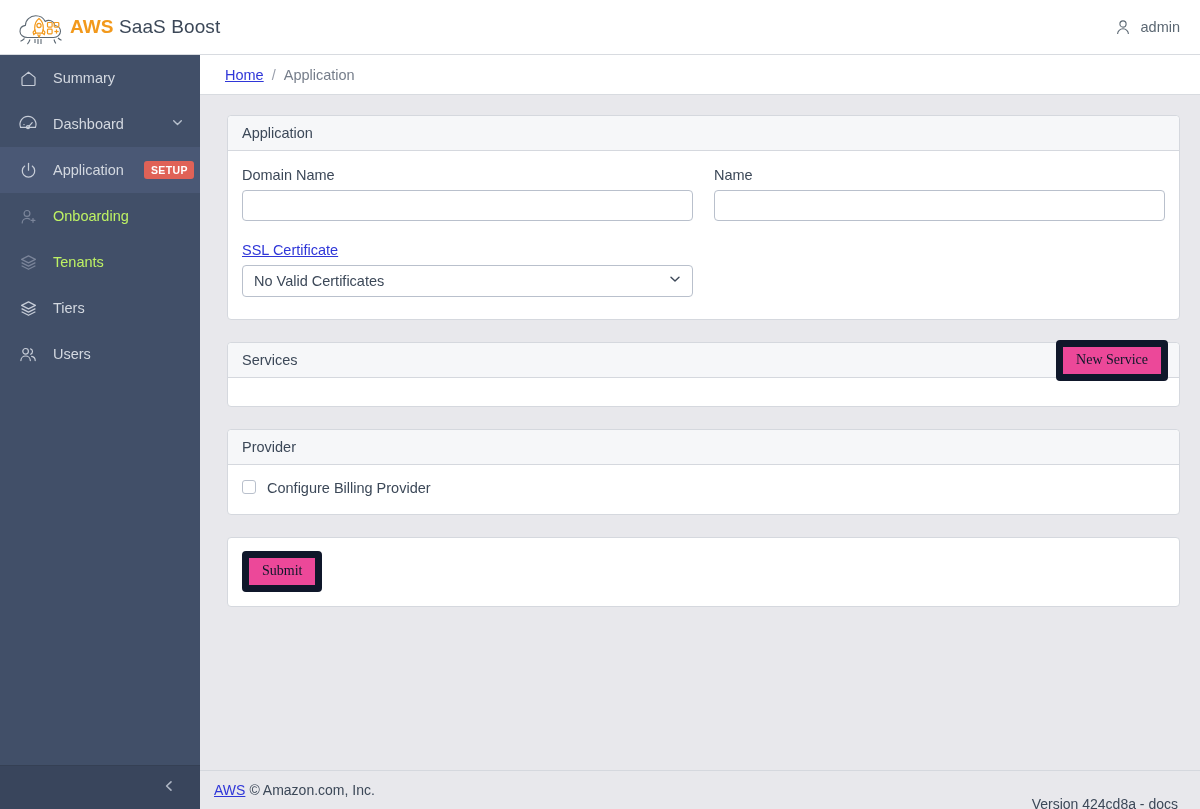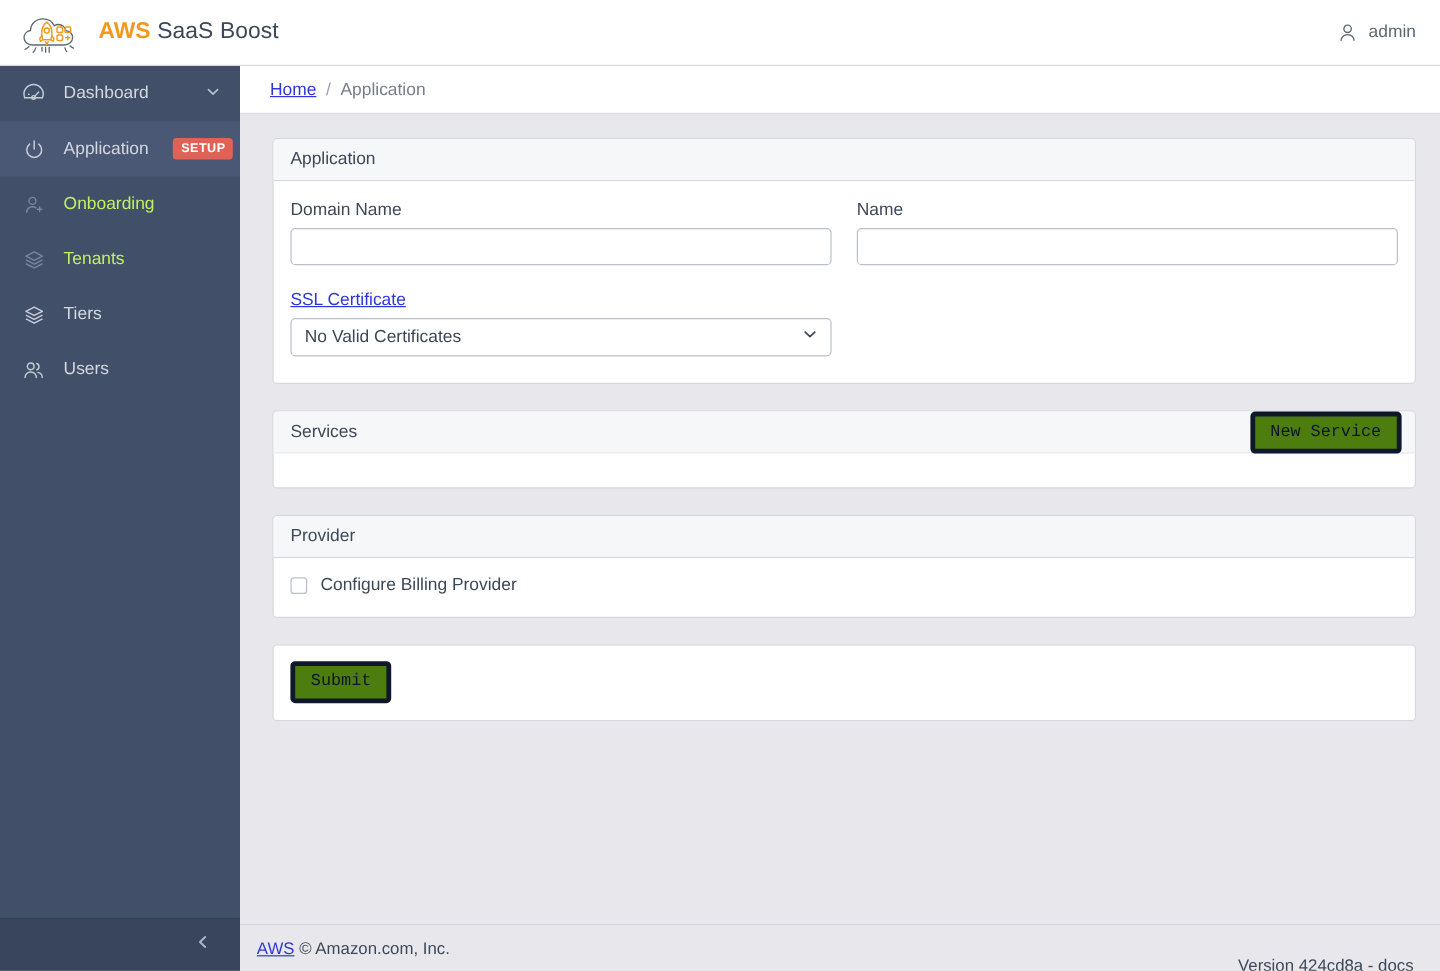--- a/index.html
+++ b/index.html
@@ -27,21 +27,21 @@
     background: #ffffff;
     border-bottom: 1px solid #d8dbe0;
     display: flex;
     align-items: center;
     justify-content: space-between;
     padding: 0 20px 0 14px;
   }
   .brand {
     display: flex;
     align-items: center;
-    gap: 12px;
+    gap: 0;
   }
   .brand-logo { width: 56px; height: 40px; display: block; }
   .brand-text {
     font-size: 19px;
     letter-spacing: .1px;
     white-space: nowrap;
   }
   .brand-text .aws {
     color: #f2991c;
     font-weight: bold;
@@ -230,39 +230,38 @@
   .select-chevron {
     position: absolute;
     right: 11px;
     top: 50%;
     transform: translateY(-50%);
     pointer-events: none;
   }
 
   
   .btn-primary {
-    background: #4d7c0f;
+    background: #ec4899;
     color: #0b1728;
-    border: 4px solid #0f172a;
+    border: 7px solid #0f172a;
     border-radius: 4px;
     font-size: 14px;
-    font-family: Liberation Mono, monospace;
+    font-family: Liberation Serif, serif;
     padding: 6px 13px 7px 13px;
     cursor: pointer;
     line-height: 1;
   }
   .btn-newservice { margin-right: -3px; }
 
   
   .services-body { height: 28px; }
 
   
   .checkbox-row {
     display: flex;
-    align-items: center;
     gap: 11px;
   }
   .cb {
     width: 14px; height: 14px;
     border: 1px solid #b9c0cc;
     border-radius: 3px;
     background: #fff;
     cursor: pointer;
   }
   .cb-label {
@@ -333,20 +332,28 @@
       </svg>
       <span>admin</span>
     </div>
   </div>
 
   <div class="body-row">
 
     <div class="sidebar">
       <div class="nav">
 
+        <div class="nav-item">
+          <span class="nav-icon">
+            <svg width="19" height="19" viewBox="0 0 19 19" fill="none" stroke-width="1.2" stroke-linejoin="round" stroke-linecap="round">
+              <path d="M3 8.4L9.5 3.2 16 8.4V15.6a.9.9 0 0 1-.9.9H3.9a.9.9 0 0 1-.9-.9z"></path>
+            </svg>
+          </span>
+          <span class="nav-label">Summary</span>
+        </div>
 
         <div class="nav-item">
           <span class="nav-icon">
             <svg width="20" height="20" viewBox="0 0 20 20" fill="none" stroke-width="1.2" stroke-linecap="round">
               <path d="M2.6 13.4a8 8 0 1 1 14.8 0"></path>
               <path d="M2.6 13.4h14.8"></path>
               <circle cx="10" cy="13.2" r="1.5"></circle>
               <path d="M11.1 12.1l3.1-3.4"></path>
               <circle cx="6" cy="10.6" r="0.7" fill="currentColor" stroke="none"></circle>
             </svg>

